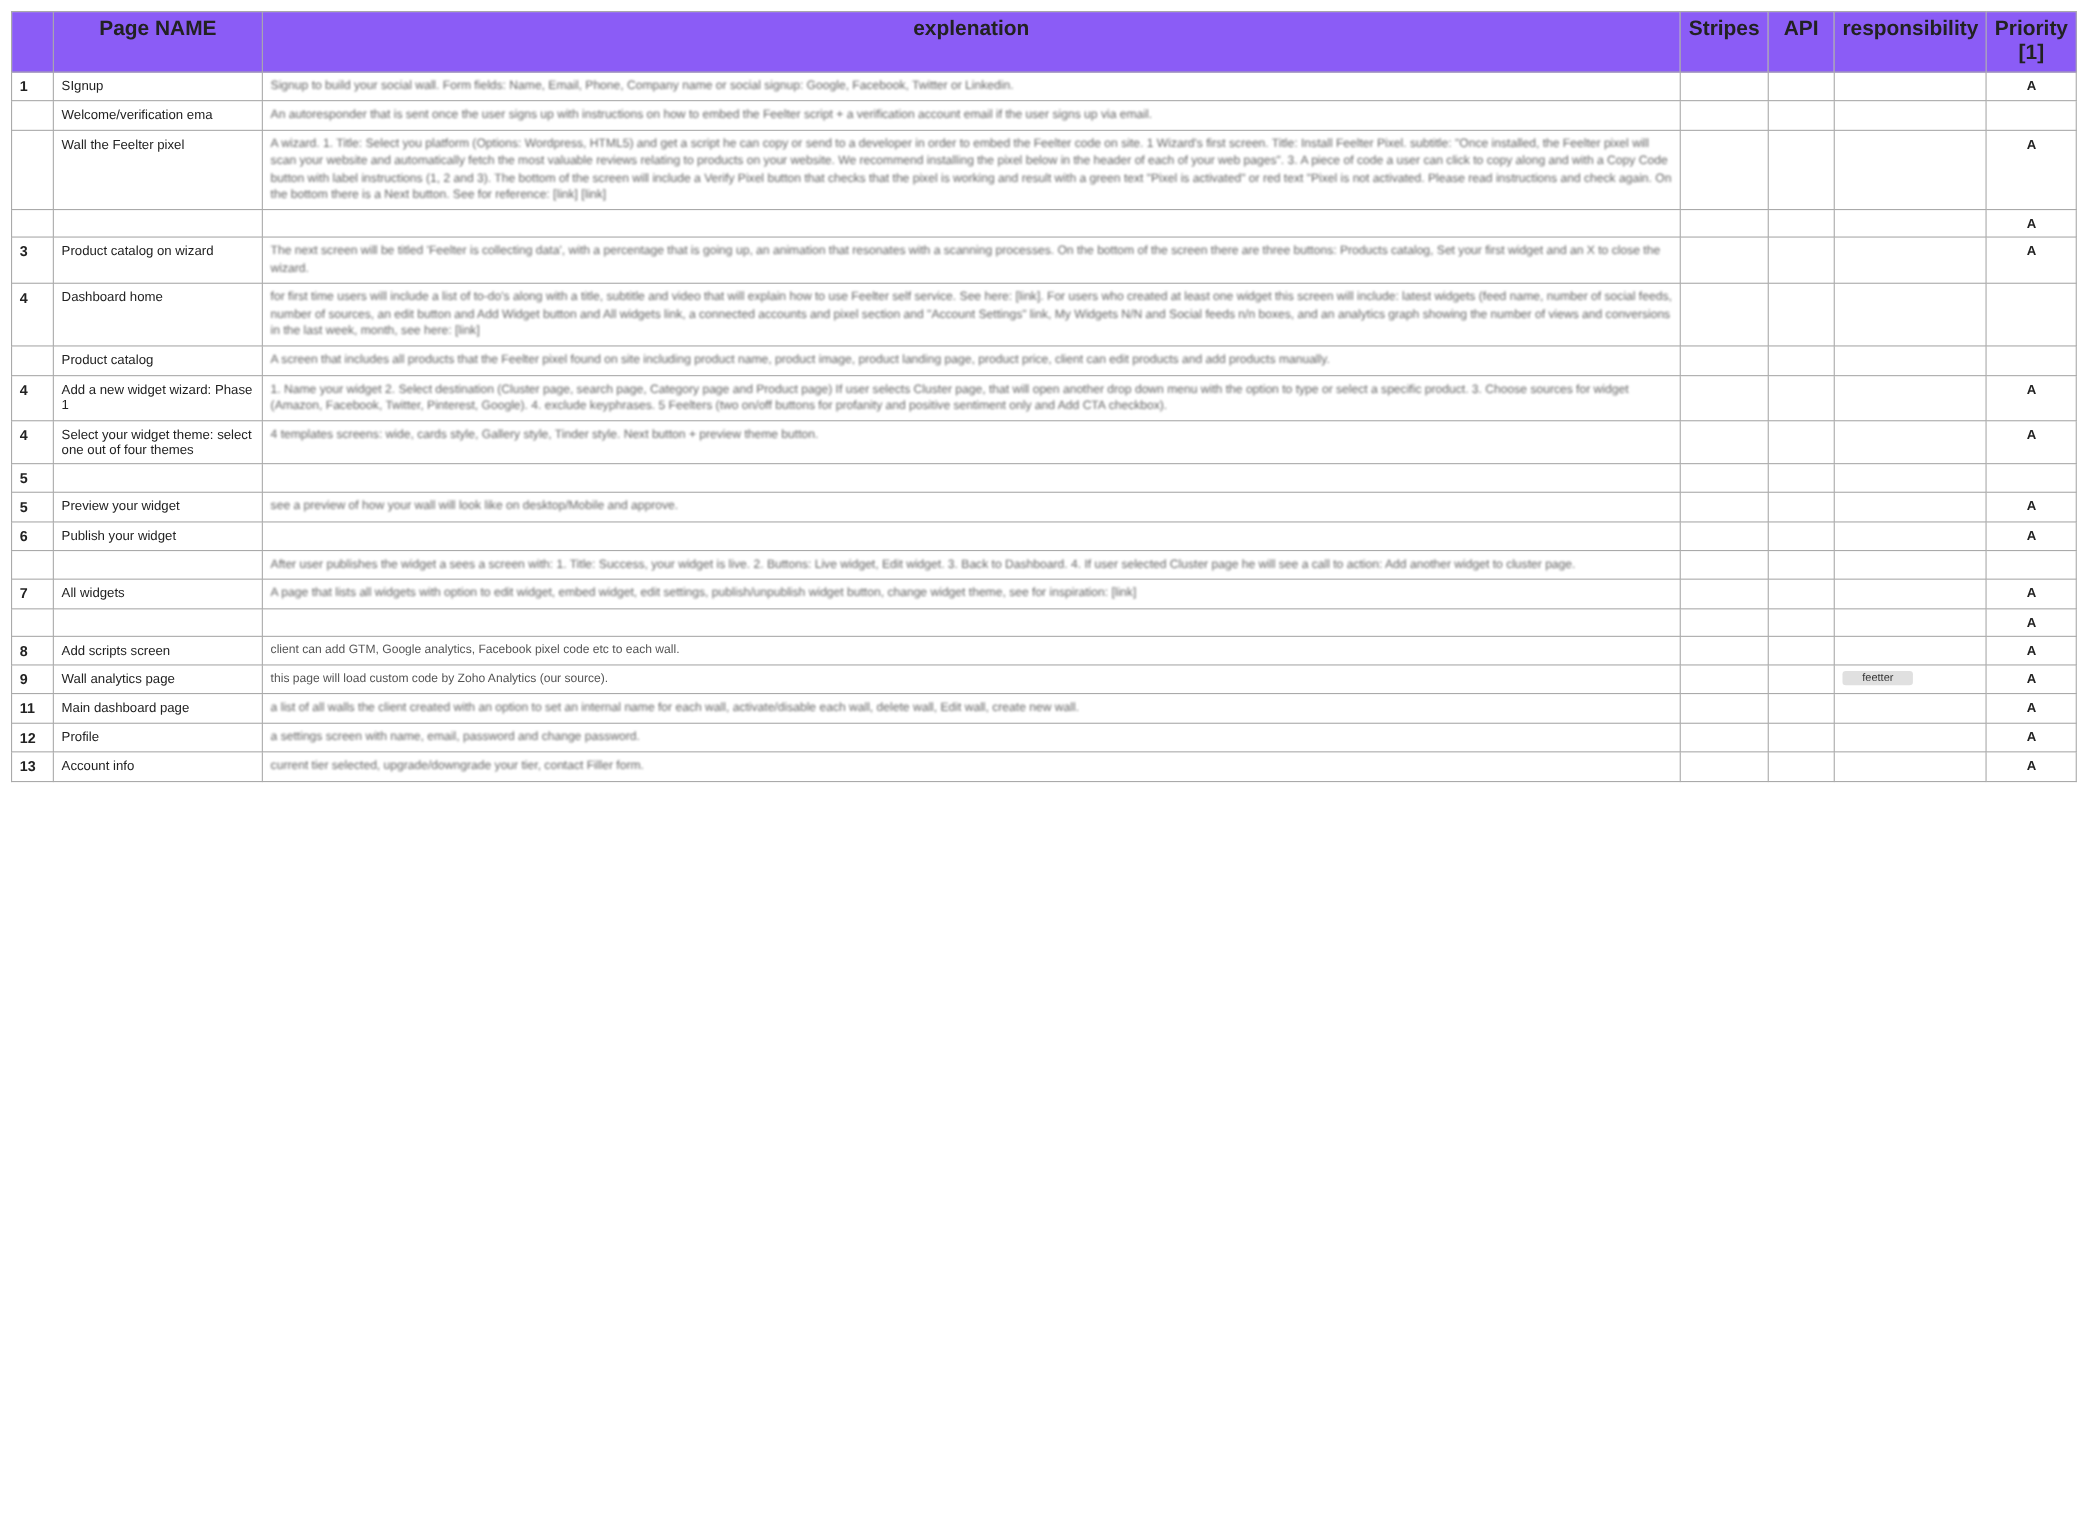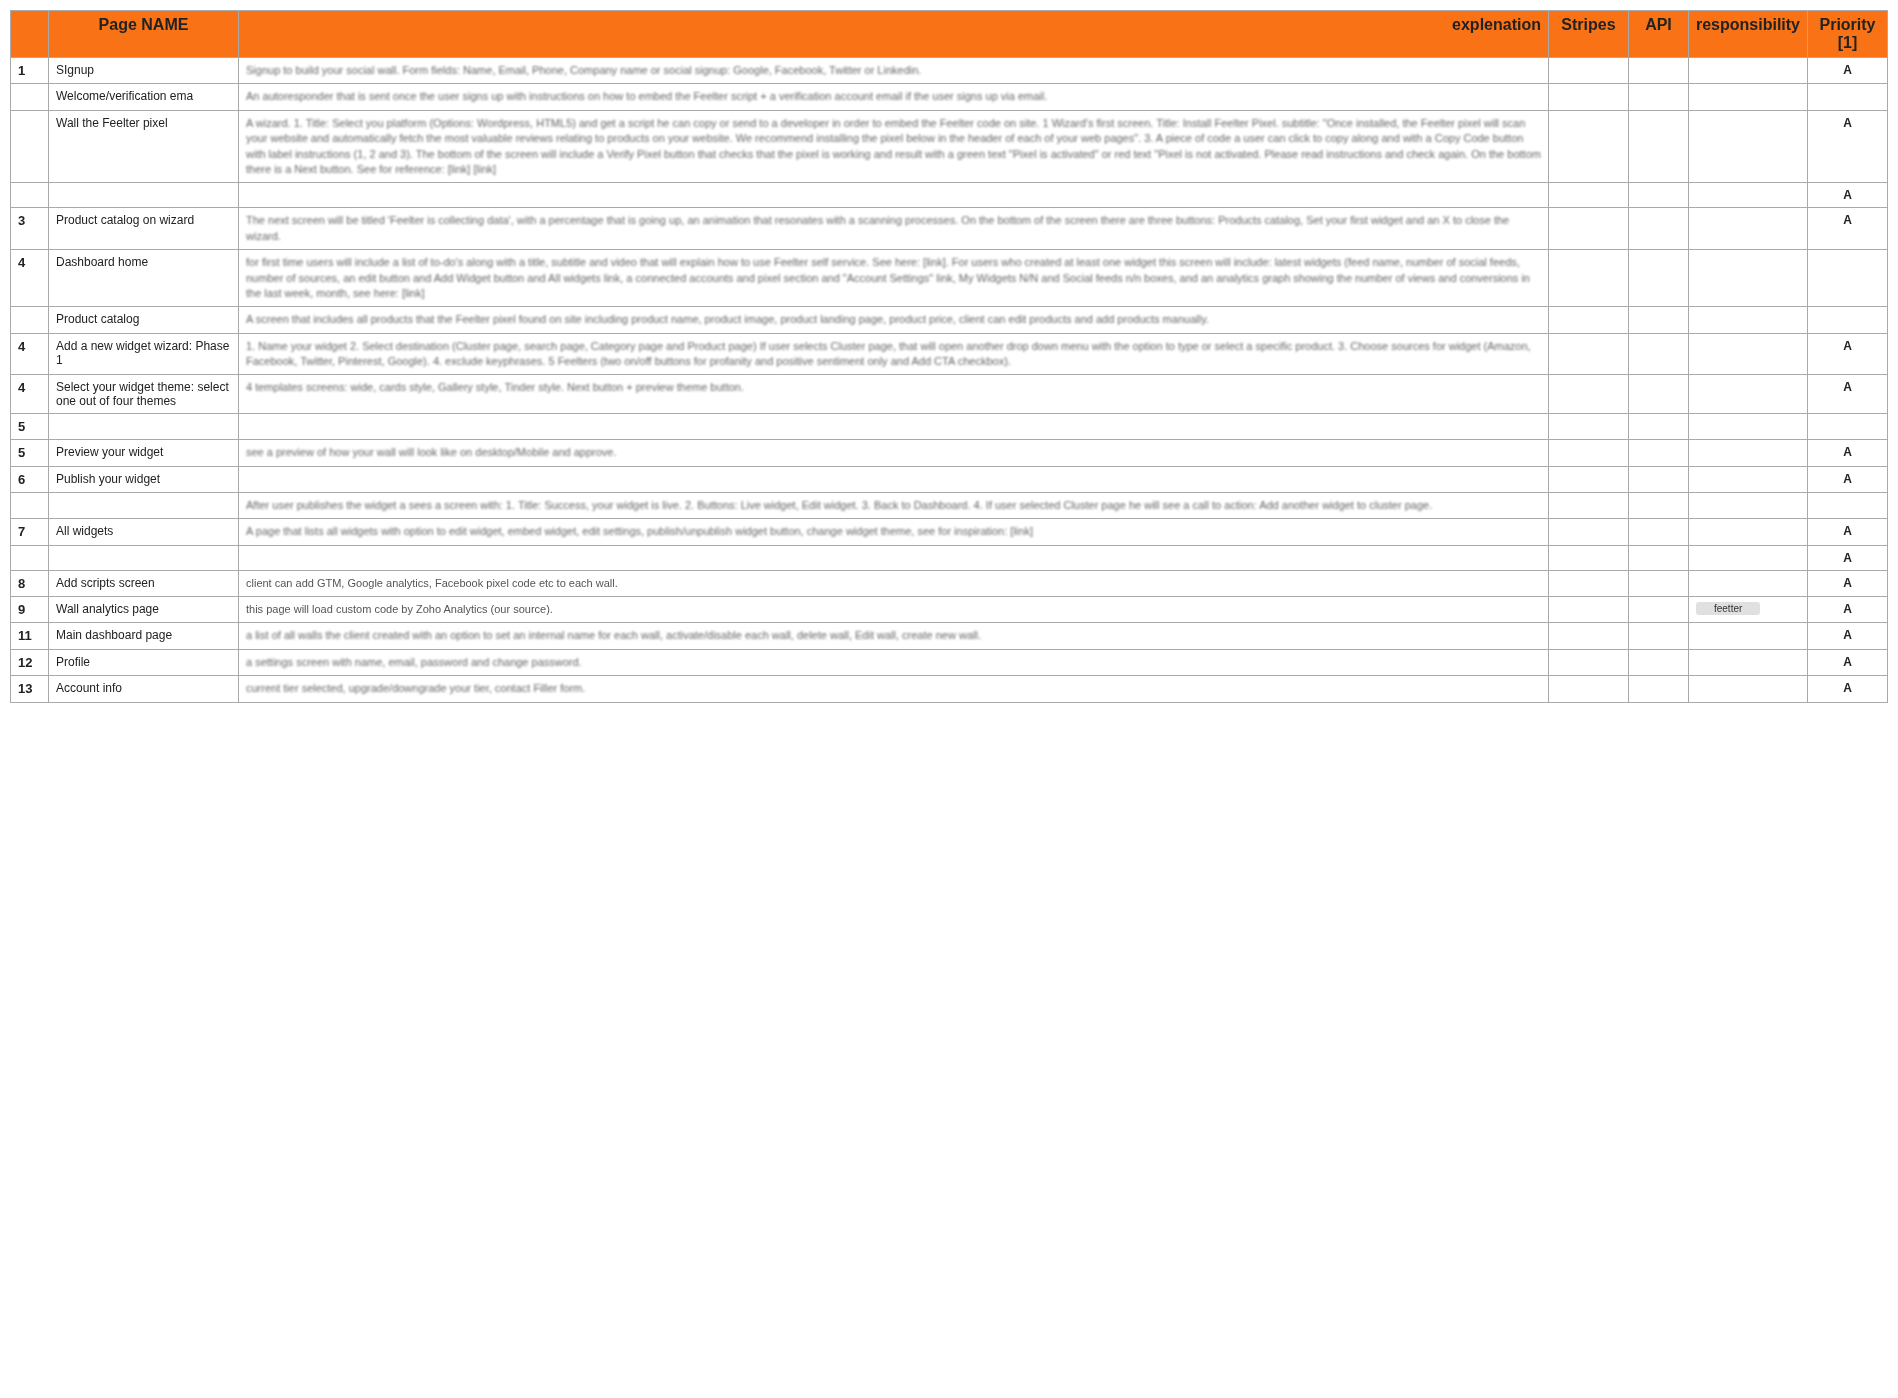--- a/index.html
+++ b/index.html
@@ -21,27 +21,27 @@
       width: 100%;
       border-collapse: collapse;
       border: 1px solid #aaa;
     }
     th, td {
       border: 1px solid #aaa;
       padding: 5px 7px;
       vertical-align: top;
     }
     th {
-      background: #f97316;
+      background: #8b5cf6;
       font-weight: bold;
-      font-size: 16px;
+      font-size: 19px;
     }
     .col-num { width: 38px; }
     .col-name { width: 190px; }
-    .col-exp { width: auto; text-align: right; }
+    .col-exp { width: auto; }
     .col-stripes { width: 80px; }
     .col-api { width: 60px; }
     .col-resp { width: 110px; }
     .col-priority { width: 80px; }
 
     td.cell-num {
       font-weight: bold;
       font-size: 13px;
     }
     td.cell-name {

